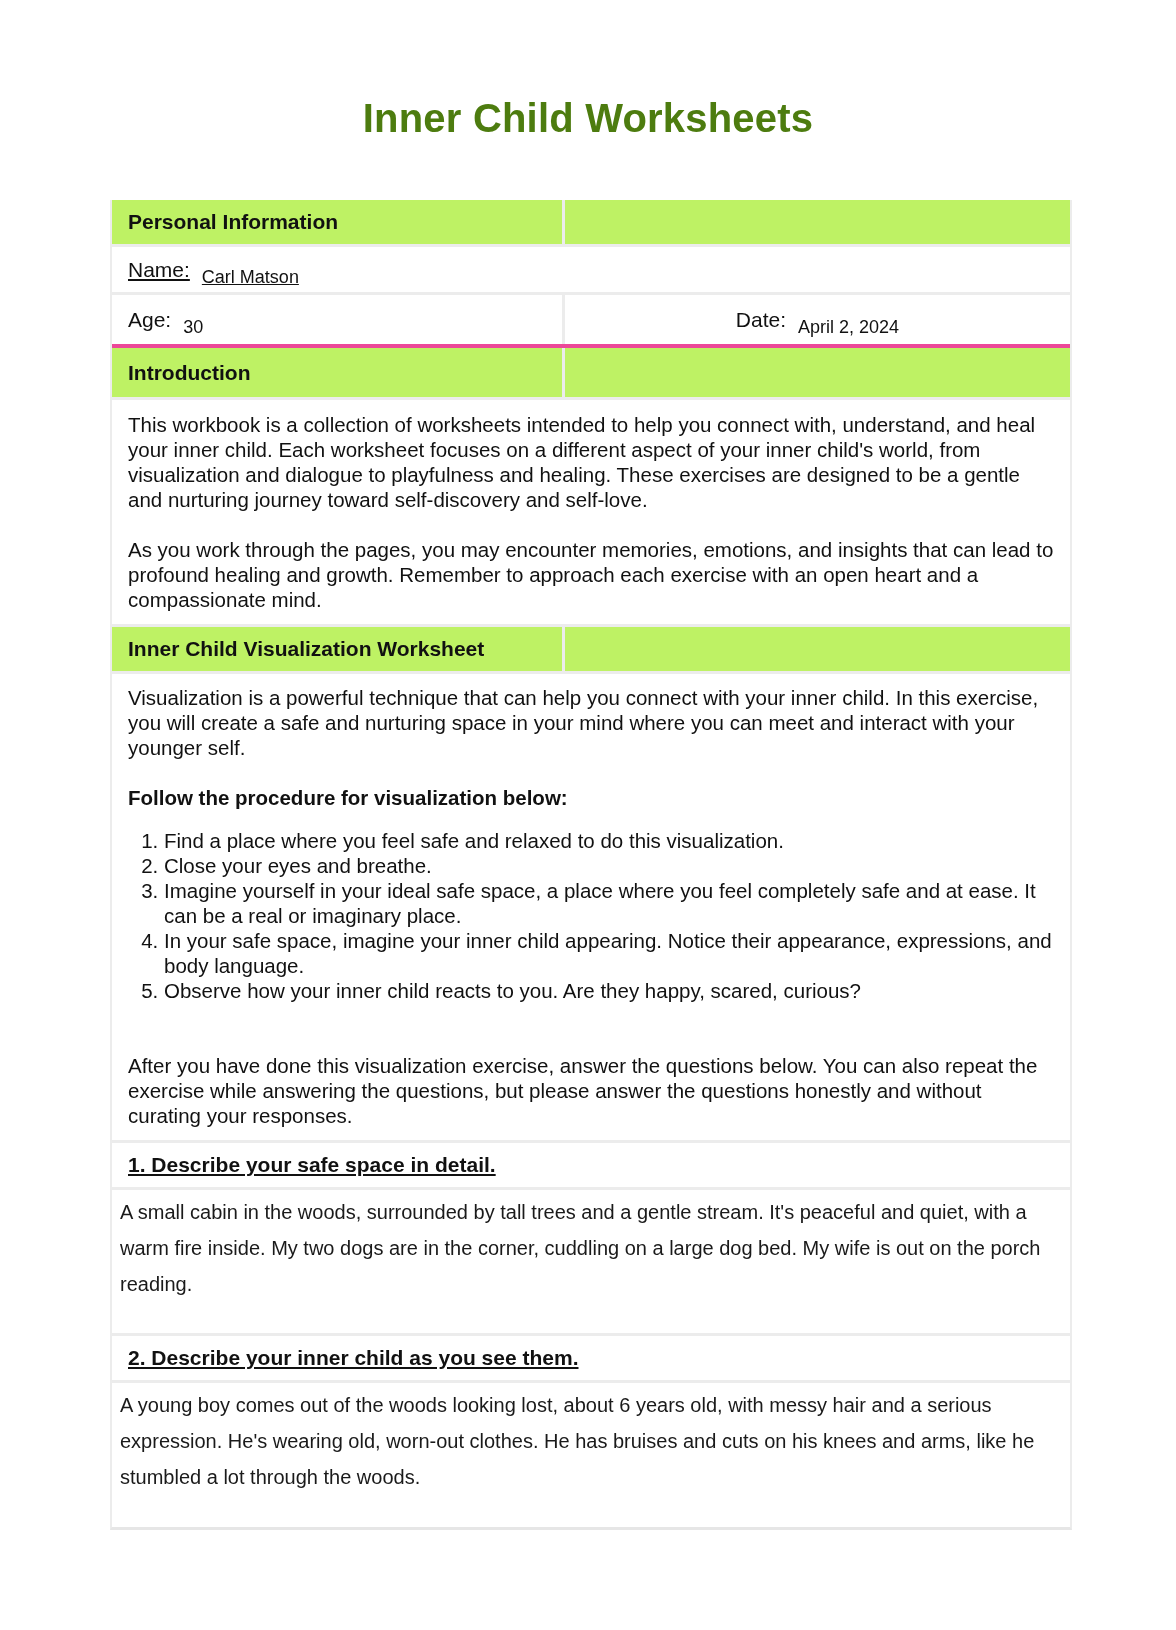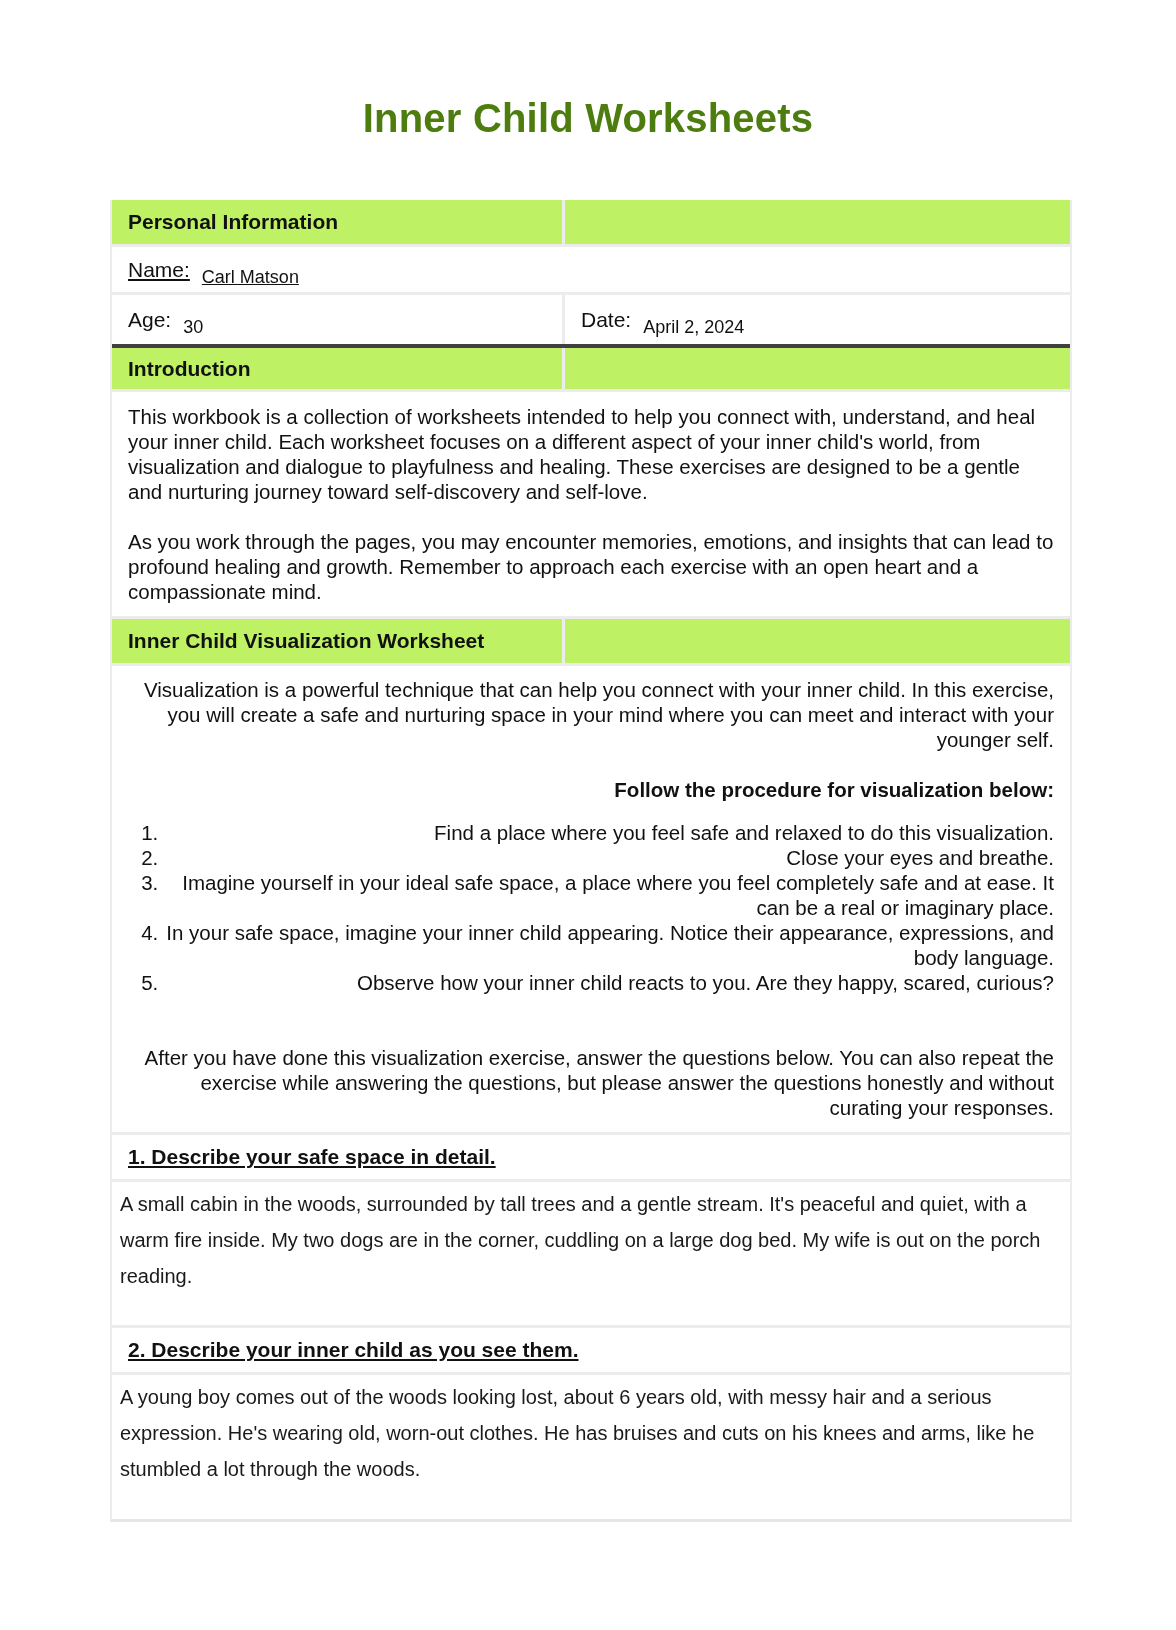--- a/index.html
+++ b/index.html
@@ -13,21 +13,21 @@
   }
   .sheet {
     position: absolute; left: 110px; top: 200px; width: 958px;
     border: 2px solid #ececec; border-bottom: 3px solid #e6e6e6; border-top: none;
     background: #fff;
   }
   .row { display: flex; border-bottom: 3px solid #ececec; box-sizing: border-box; }
   .row.head { background: #bef264; }
   .cell { box-sizing: border-box; padding: 0 16px; display: flex; align-items: center; }
   .cell.left { width: 453px; border-right: 3px solid #ececec; }
-  .cell.right { flex: 1; }
+  .cell.right { flex: 1; justify-content: center; }
   .cell.full { flex: 1; text-decoration: underline; }
   .hlabel { font-size: 21px; font-weight: bold; }
   .flabel { font-size: 21px; }
   .fvalue { font-size: 18px; margin-left: 12px; position: relative; top: 8px; }
   .body-cell { padding: 12px 16px 12px 16px; font-size: 20.5px; line-height: 25px; }
   .body-cell p { margin: 0; }
   .body-cell p + p { margin-top: 25px; }
   .bold-line { font-weight: bold; margin-top: 25px !important; }
   ol { margin: 18px 0 0 0; padding-left: 36px; }
   ol li { padding-left: 0; }
@@ -61,21 +61,21 @@
     <div class="cell left">
       <span class="flabel">Age:</span>
       <span class="fvalue">30</span>
     </div>
     <div class="cell right">
       <span class="flabel">Date:</span>
       <span class="fvalue">April 2, 2024</span>
     </div>
   </div>
 
-  <div class="row head" style="height:48px; border-top:4px solid #404040;">
+  <div class="row head" style="height:56px; border-top:4px solid #ec4899;">
     <div class="cell left">
       <span class="hlabel">Introduction</span>
     </div>
     <div class="cell right"></div>
   </div>
 
   <div class="row">
     <div class="body-cell">
       <p>This workbook is a collection of worksheets intended to help you connect with, understand, and heal your inner child. Each worksheet focuses on a different aspect of your inner child's world, from visualization and dialogue to playfulness and healing. These exercises are designed to be a gentle and nurturing journey toward self-discovery and self-love.</p>
       <p>As you work through the pages, you may encounter memories, emotions, and insights that can lead to profound healing and growth. Remember to approach each exercise with an open heart and a compassionate mind.</p>
@@ -83,21 +83,21 @@
   </div>
 
   <div class="row head" style="height:47px;">
     <div class="cell left">
       <span class="hlabel">Inner Child Visualization Worksheet</span>
     </div>
     <div class="cell right"></div>
   </div>
 
   <div class="row">
-    <div class="body-cell" style="padding-top:11px; padding-bottom:12px;text-align:right;">
+    <div class="body-cell" style="padding-top:11px; padding-bottom:12px;">
       <p>Visualization is a powerful technique that can help you connect with your inner child. In this exercise, you will create a safe and nurturing space in your mind where you can meet and interact with your younger self.</p>
       <p class="bold-line">Follow the procedure for visualization below:</p>
       <ol>
         <li>Find a place where you feel safe and relaxed to do this visualization.</li>
         <li>Close your eyes and breathe.</li>
         <li>Imagine yourself in your ideal safe space, a place where you feel completely safe and at ease. It can be a real or imaginary place.</li>
         <li>In your safe space, imagine your inner child appearing. Notice their appearance, expressions, and body language.</li>
         <li>Observe how your inner child reacts to you. Are they happy, scared, curious?</li>
       </ol>
       <p class="after-list">After you have done this visualization exercise, answer the questions below. You can also repeat the exercise while answering the questions, but please answer the questions honestly and without curating your responses.</p>

